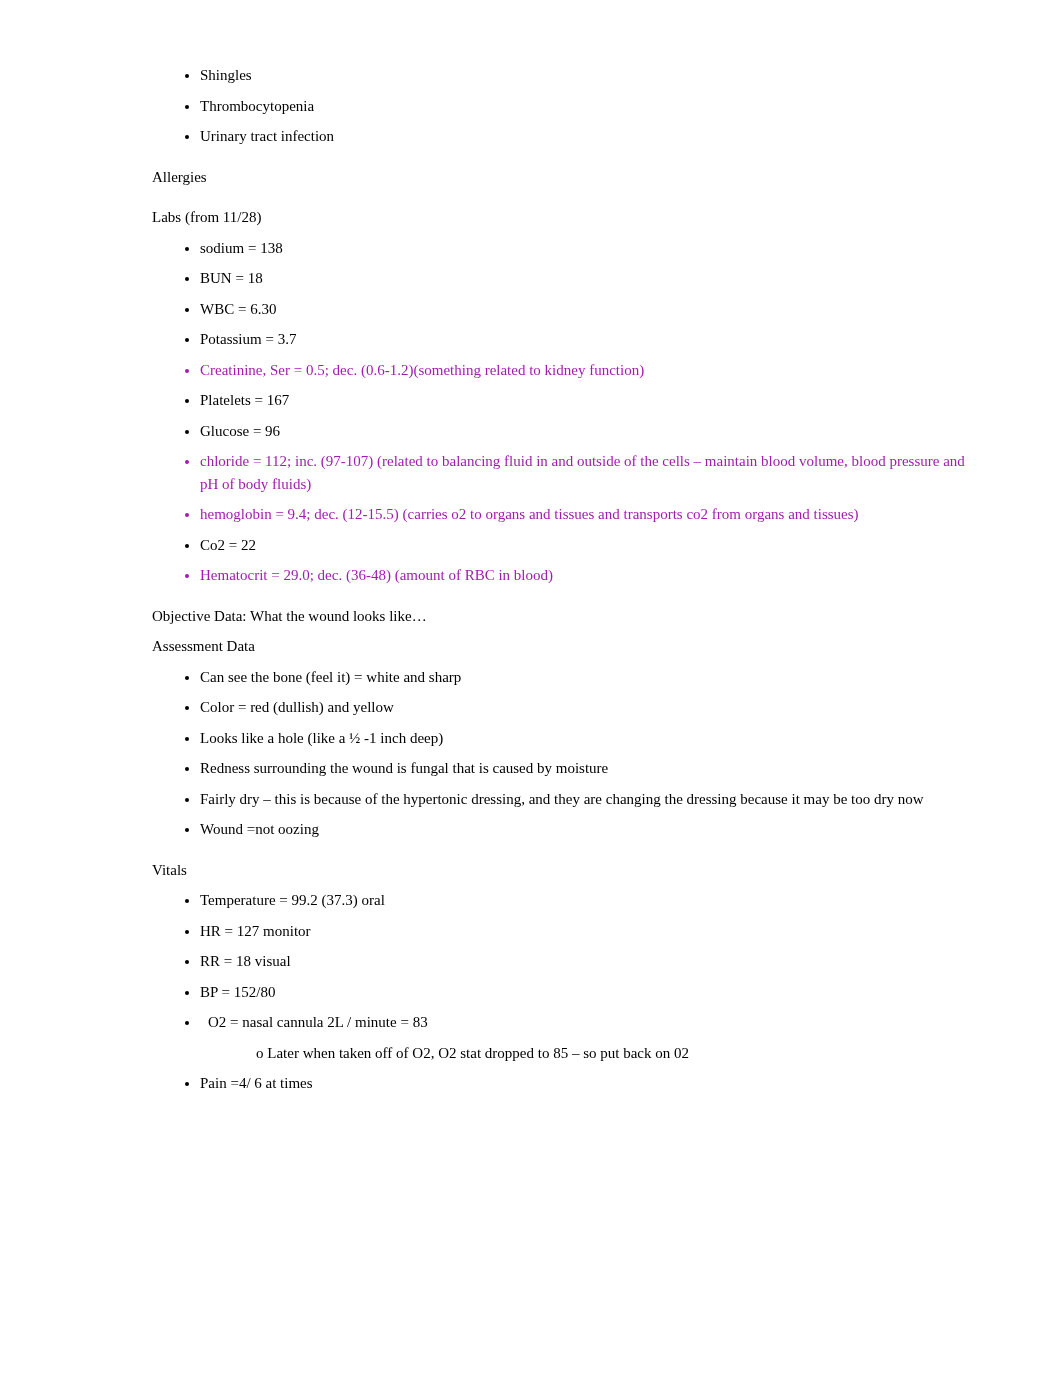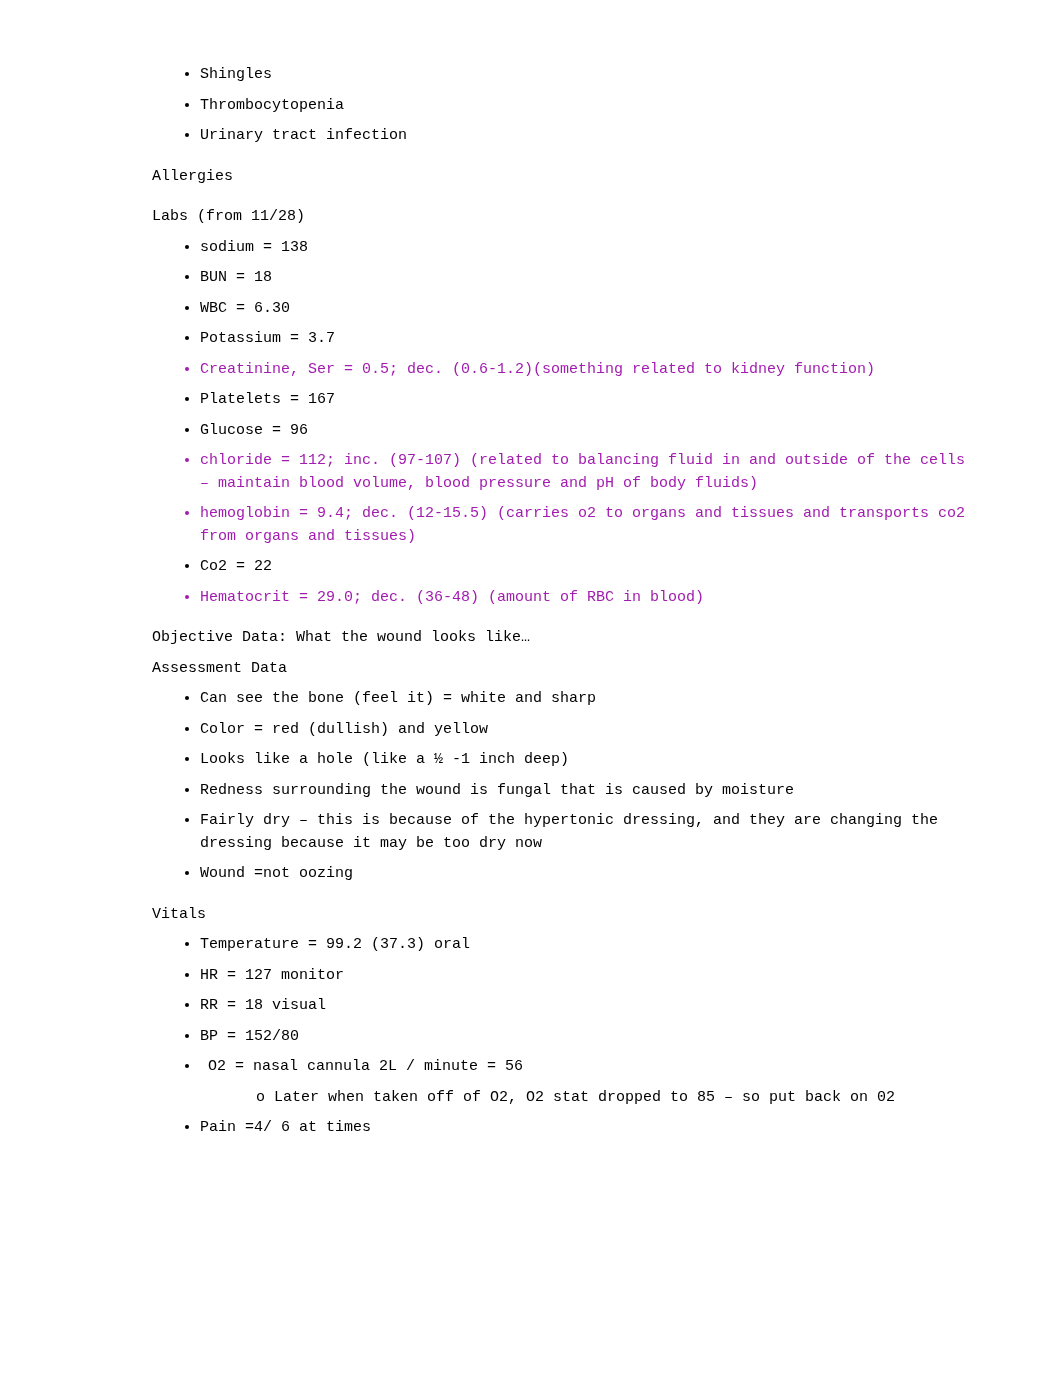--- a/index.html
+++ b/index.html
@@ -1,19 +1,18 @@
 <!DOCTYPE html>
 <html><head>
   <meta charset="utf-8">
   <style>
     * {
       margin: 8px;
       padding: 0;
       box-sizing: border-box;
-      font-family: Liberation Mono, monospace;
     }
     body {
       background: #ffffff;
       font-family: "Times New Roman", Times, serif;
       font-size: 15px;
       color: #000000;
       width: 1062px;
       min-height: 1376px;
       padding: 40px 80px 40px 120px;
       line-height: 1.5;
@@ -90,20 +89,20 @@
 </div>
 
 <div class="section">
   <div class="section-title">Vitals</div>
   <ul>
     <li>Temperature = 99.2 (37.3) oral</li>
     <li>HR = 127 monitor</li>
     <li>RR = 18 visual</li>
     <li>BP = 152/80</li>
     <li>
-      <span>O2 = nasal cannula 2L / minute = 56</span>
+      <span>O2 = nasal cannula 2L / minute = 83</span>
       <ul class="sub-list">
         <li>Later when taken off of O2, O2 stat dropped to 85 – so put back on 02</li>
       </ul>
     </li>
     <li>Pain =4/ 6 at times</li>
   </ul>
 </div>
 
 </body></html>

